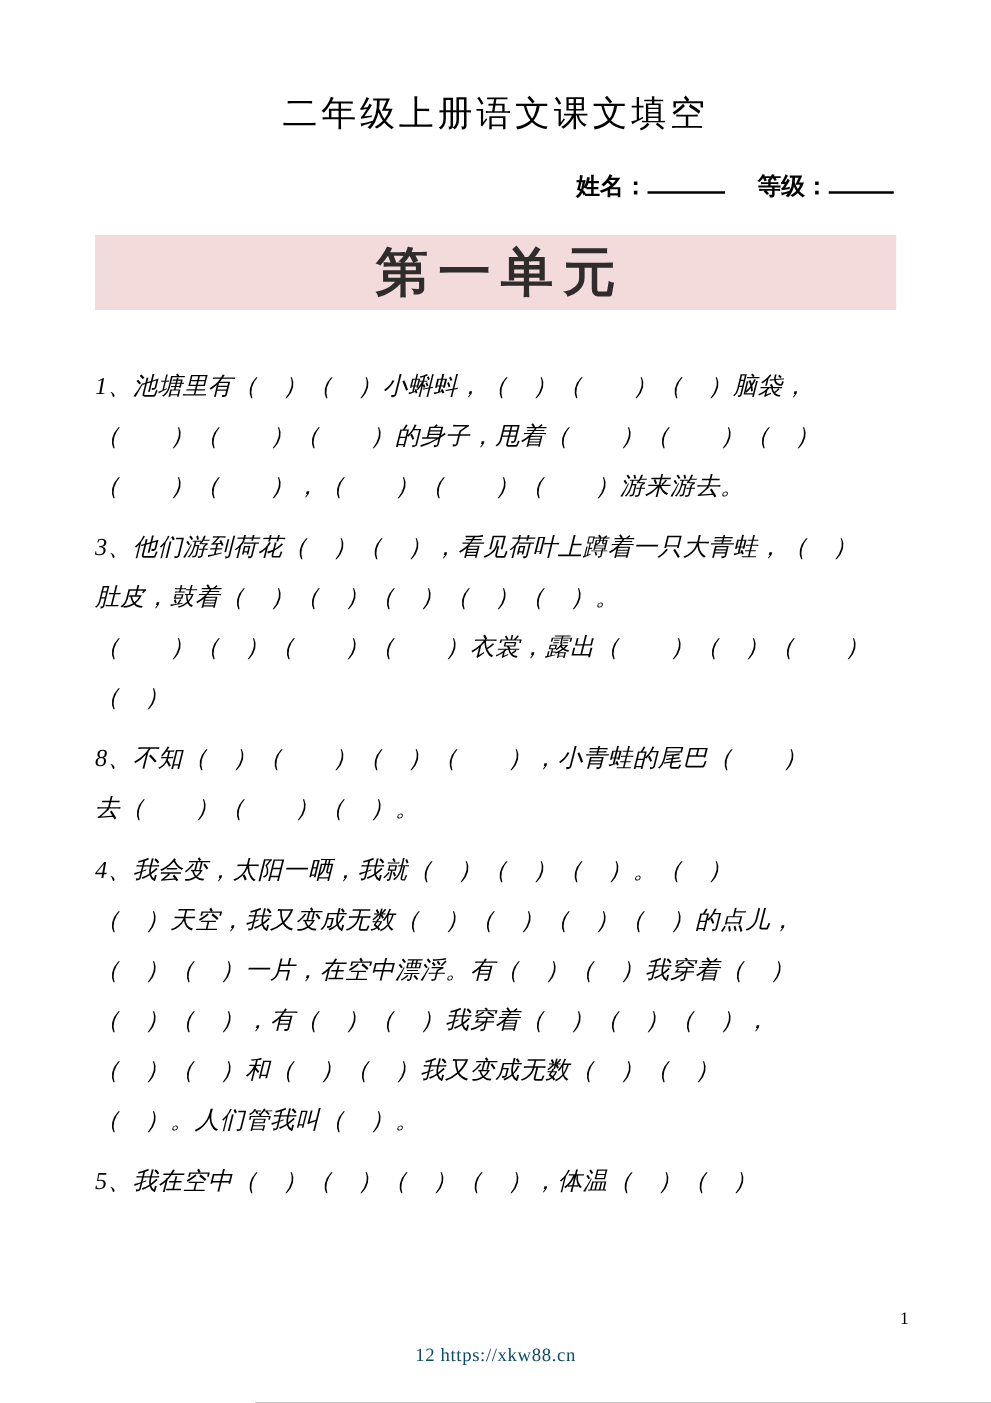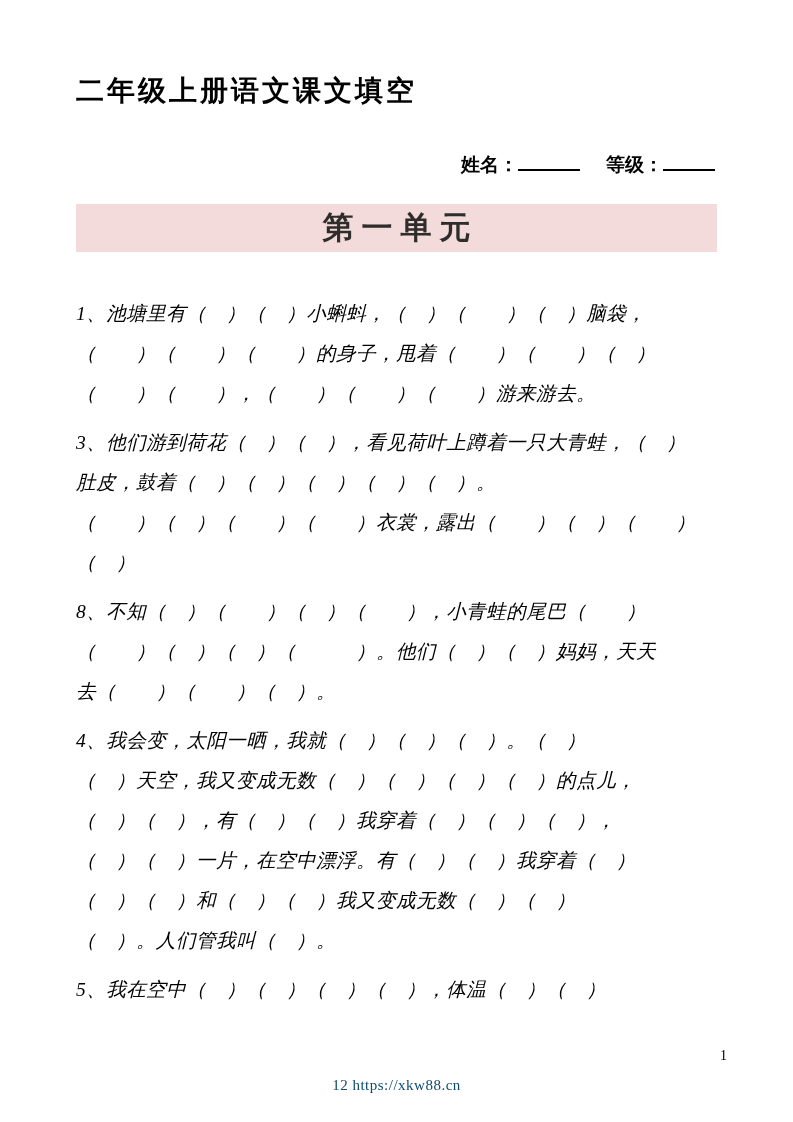--- a/index.html
+++ b/index.html
@@ -11,50 +11,50 @@
     margin: 0 auto;
     background: #ffffff;
     font-family: "Liberation Serif", "DejaVu Serif", serif;
     color: #000;
     overflow: hidden;
   }
   .inner { padding: 0 76px; }
 
   .doc-title {
     margin-top: 72px;
-    text-align: left;
+    text-align: center;
     font-size: 28px;
-    font-weight: bold;
+    font-weight: normal;
     letter-spacing: 3px;
   }
 
   .name-line {
-    margin-top: 42px;
+    margin-top: 26px;
     text-align: right;
     font-size: 19px;
     font-weight: bold;
     padding-right: 2px;
   }
   .name-line .blank {
     display: inline-block;
     border-bottom: 2px solid #000;
     height: 16px;
     vertical-align: baseline;
   }
   .blank-name { width: 62px; margin-right: 26px; }
   .blank-grade { width: 52px; }
 
   .banner {
     margin-top: 26px;
-    height: 48px;
+    height: 60px;
     background: #f2dbda;
     display: flex;
     align-items: center;
     justify-content: center;
-    font-size: 31px;
+    font-size: 42px;
     font-weight: bold;
     letter-spacing: 8px;
     color: #2f2c2c;
     text-indent: 8px;
   }
 
   .content {
     margin-top: 42px;
     font-size: 19.5px;
   }
@@ -108,29 +108,28 @@
       </div>
 
       <div class="para">
         <div class="line">3、他们游到荷花（　）（　），看见荷叶上蹲着一只大青蛙，（　）</div>
         <div class="line">肚皮，鼓着（　）（　）（　）（　）（　）。</div>
         <div class="line">（　　）（　）（　　）（　　）衣裳，露出（　　）（　）（　　）（　）</div>
       </div>
 
       <div class="para">
         <div class="line">8、不知（　）（　　）（　）（　　），小青蛙的尾巴（　　）</div>
-        <div class="line">（　　）（　）（　）（　　　）。他们（　）（　）妈妈，天天</div>
         <div class="line">去（　　）（　　）（　）。</div>
       </div>
 
       <div class="para">
         <div class="line">4、我会变，太阳一晒，我就（　）（　）（　）。（　）</div>
         <div class="line">（　）天空，我又变成无数（　）（　）（　）（　）的点儿，</div>
+        <div class="line">（　）（　）一片，在空中漂浮。有（　）（　）我穿着（　）</div>
         <div class="line">（　）（　），有（　）（　）我穿着（　）（　）（　），</div>
-        <div class="line">（　）（　）一片，在空中漂浮。有（　）（　）我穿着（　）</div>
         <div class="line">（　）（　）和（　）（　）我又变成无数（　）（　）</div>
         <div class="line">（　）。人们管我叫（　）。</div>
       </div>
 
       <div class="para">
         <div class="line">5、我在空中（　）（　）（　）（　），体温（　）（　）</div>
       </div>
 
     </div>
   </div>

